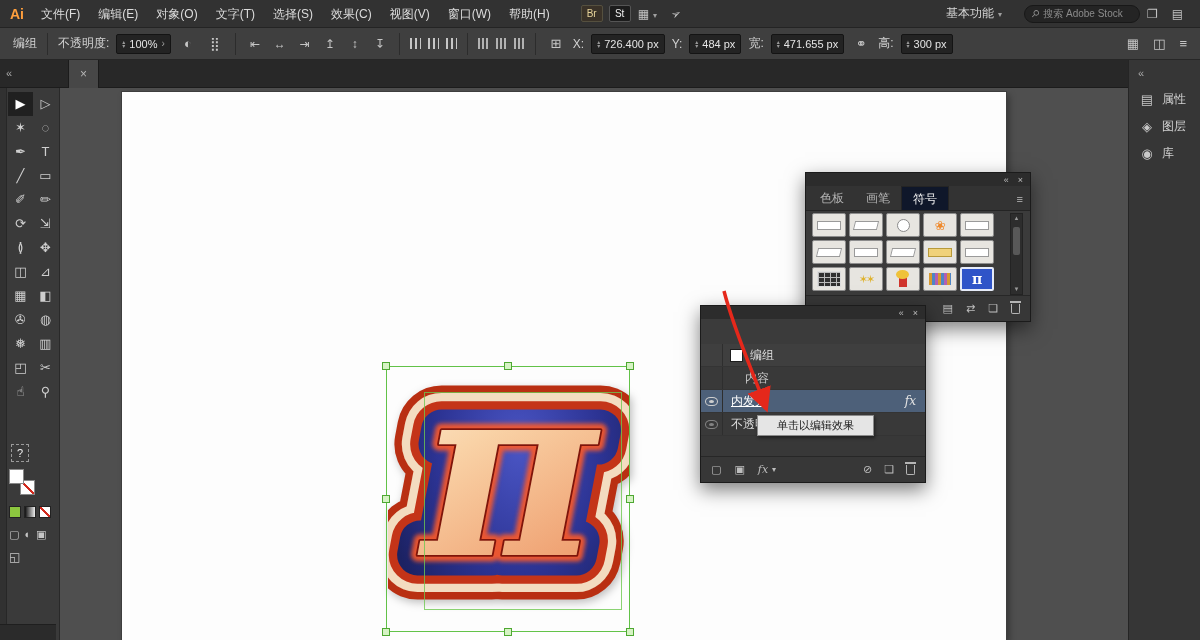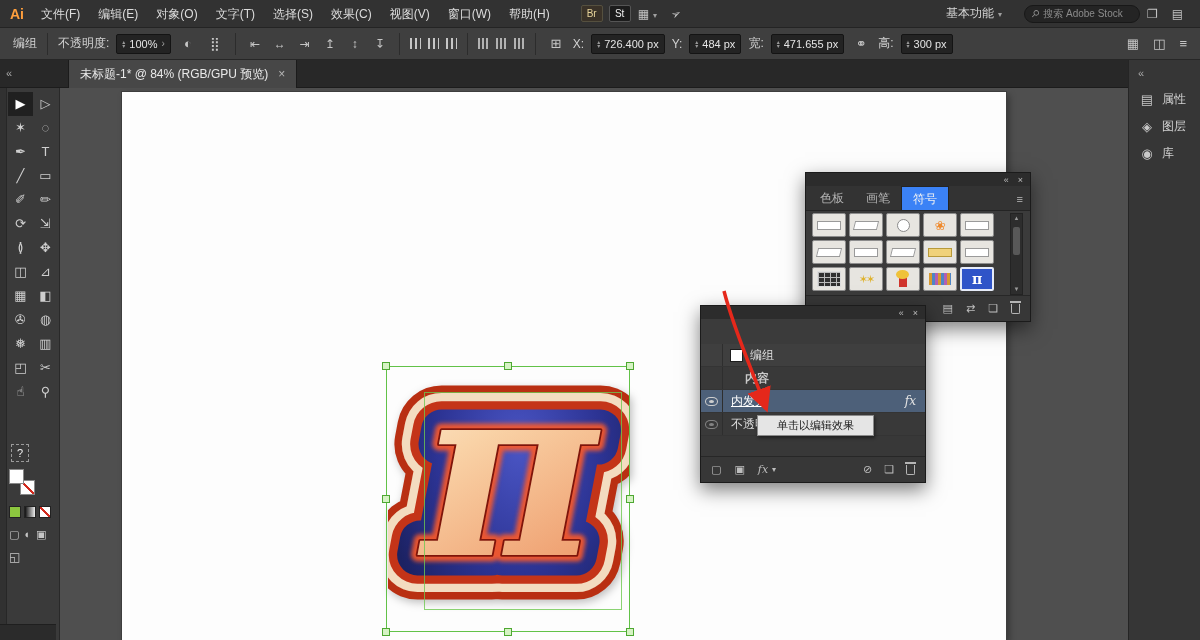--- a/index.html
+++ b/index.html
@@ -111,21 +111,21 @@
   .dock-ico { font-size:13px; color:#c9c9c9; width:14px; text-align:center; }
 
   
   .panel { position:absolute; background:#3b3b3b; border:1px solid #1b1b1b;
            box-shadow:0 7px 18px rgba(0,0,0,.5); }
   .panel-strip { height:13px; background:#2c2c2c; display:flex; justify-content:flex-end;
                  align-items:center; gap:9px; padding:0 7px; font-size:9px; color:#bdbdbd; }
   .panel-tabs { height:25px; background:#333; display:flex; 
                 border-bottom:1px solid #242424; padding-left:3px; position:relative; }
   .ptab { padding:4px 11px 5px; font-size:12px; color:#b3b3b3; }
-  .ptab.active { background:#3b82f6; color:#f2f2f2;
+  .ptab.active { background:#0f172a; color:#f2f2f2;
                  border:1px solid #242424; border-bottom:none;font-family:Liberation Mono, monospace; }
   .pmenu { position:absolute; right:7px; bottom:5px; color:#bdbdbd; font-size:11px; }
   .panel-foot { position:absolute; left:0; right:0; bottom:0; height:26px;
                 border-top:1px solid #272727; background:#373737; display:flex;
                 align-items:center; gap:13px; padding:0 10px; font-size:11px; color:#bdbdbd; }
   .trash { position:relative; width:9px; height:10px; border:1px solid #b5b5b5;
            border-top:none; border-radius:0 0 2px 2px; display:inline-block; }
   .trash::before { content:""; position:absolute; left:-2px; top:-3px; width:11px;
                    height:2px; background:#b5b5b5; }
 
@@ -171,21 +171,21 @@
   .ap-gutter { width:22px; height:100%; border-right:1px solid #2e2e2e; flex:none;
                display:flex; align-items:center; justify-content:center; }
   .eye { width:13px; height:9px; border:1px solid #cfcfcf; border-radius:50% / 60%;
          position:relative; }
   .eye::after { content:""; position:absolute; inset:2px 3px; background:#cfcfcf;
                 border-radius:50%; }
   .eye.dim { opacity:.5; }
   .sw { width:13px; height:13px; background:#fff; border:1px solid #1d1d1d; margin:0 7px; }
   .ap-label { margin-left:8px; color:#dedede; white-space:nowrap; }
   .ap-label.u { text-decoration:underline; color:#fff; }
-  .ap-label.ind { margin-left:22px; color:#c9c9c9;font-weight:bold; }
+  .ap-label.ind { margin-left:22px; color:#c9c9c9; }
   .fx { margin-left:auto; margin-right:9px; font-style:italic;
         font-family:"DejaVu Serif",serif; color:#e3e3e3; }
   .ap-fill { height:20px; background:#383838; }
   .foot-right { margin-left:auto; display:flex; gap:12px; align-items:center; }
 
   
   #tooltip { position:absolute; left:757px; top:415px; z-index:55; background:#e5e5e5;
              border:1px solid #8a8a8a; color:#1a1a1a; font-size:11px; padding:2px 19px;
              box-shadow:1px 2px 3px rgba(0,0,0,.45); white-space:nowrap; }
 
@@ -280,21 +280,20 @@
   <span class="cb-right">
     <span>▦</span>
     <span>◫</span>
     <span>≡</span>
   </span>
 </div>
 
 <div id="tabbar">
   <span class="dock-collapse" style="left:6px;">«</span>
   <div class="tab">
-    <span>未标题-1* @ 84% (RGB/GPU 预览)</span>
     <span class="tab-close">×</span>
   </div>
 </div>
 
 <div id="toolbar">
   <div class="tb-edge"></div>
   <div class="tools">
     <span class="tool active">▶</span>
     <span class="tool">▷</span>
     <span class="tool">✶</span>

